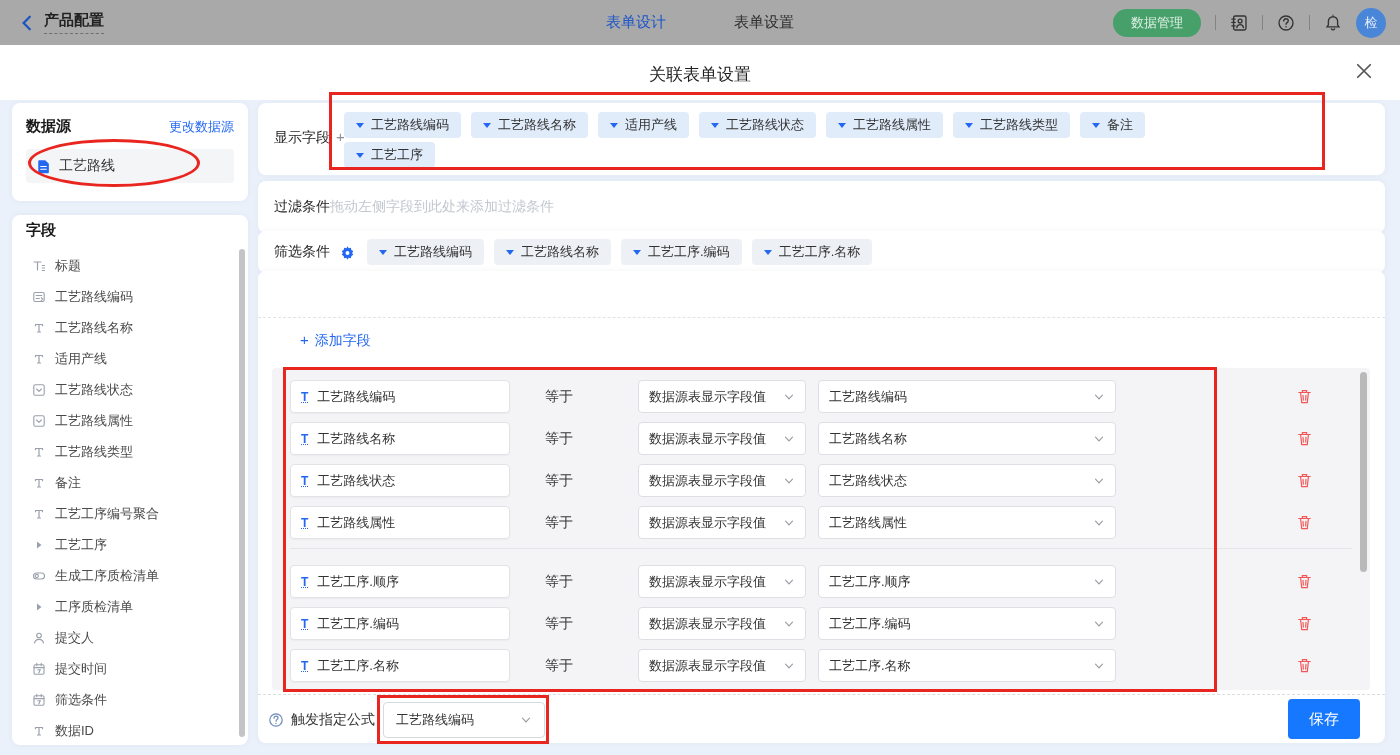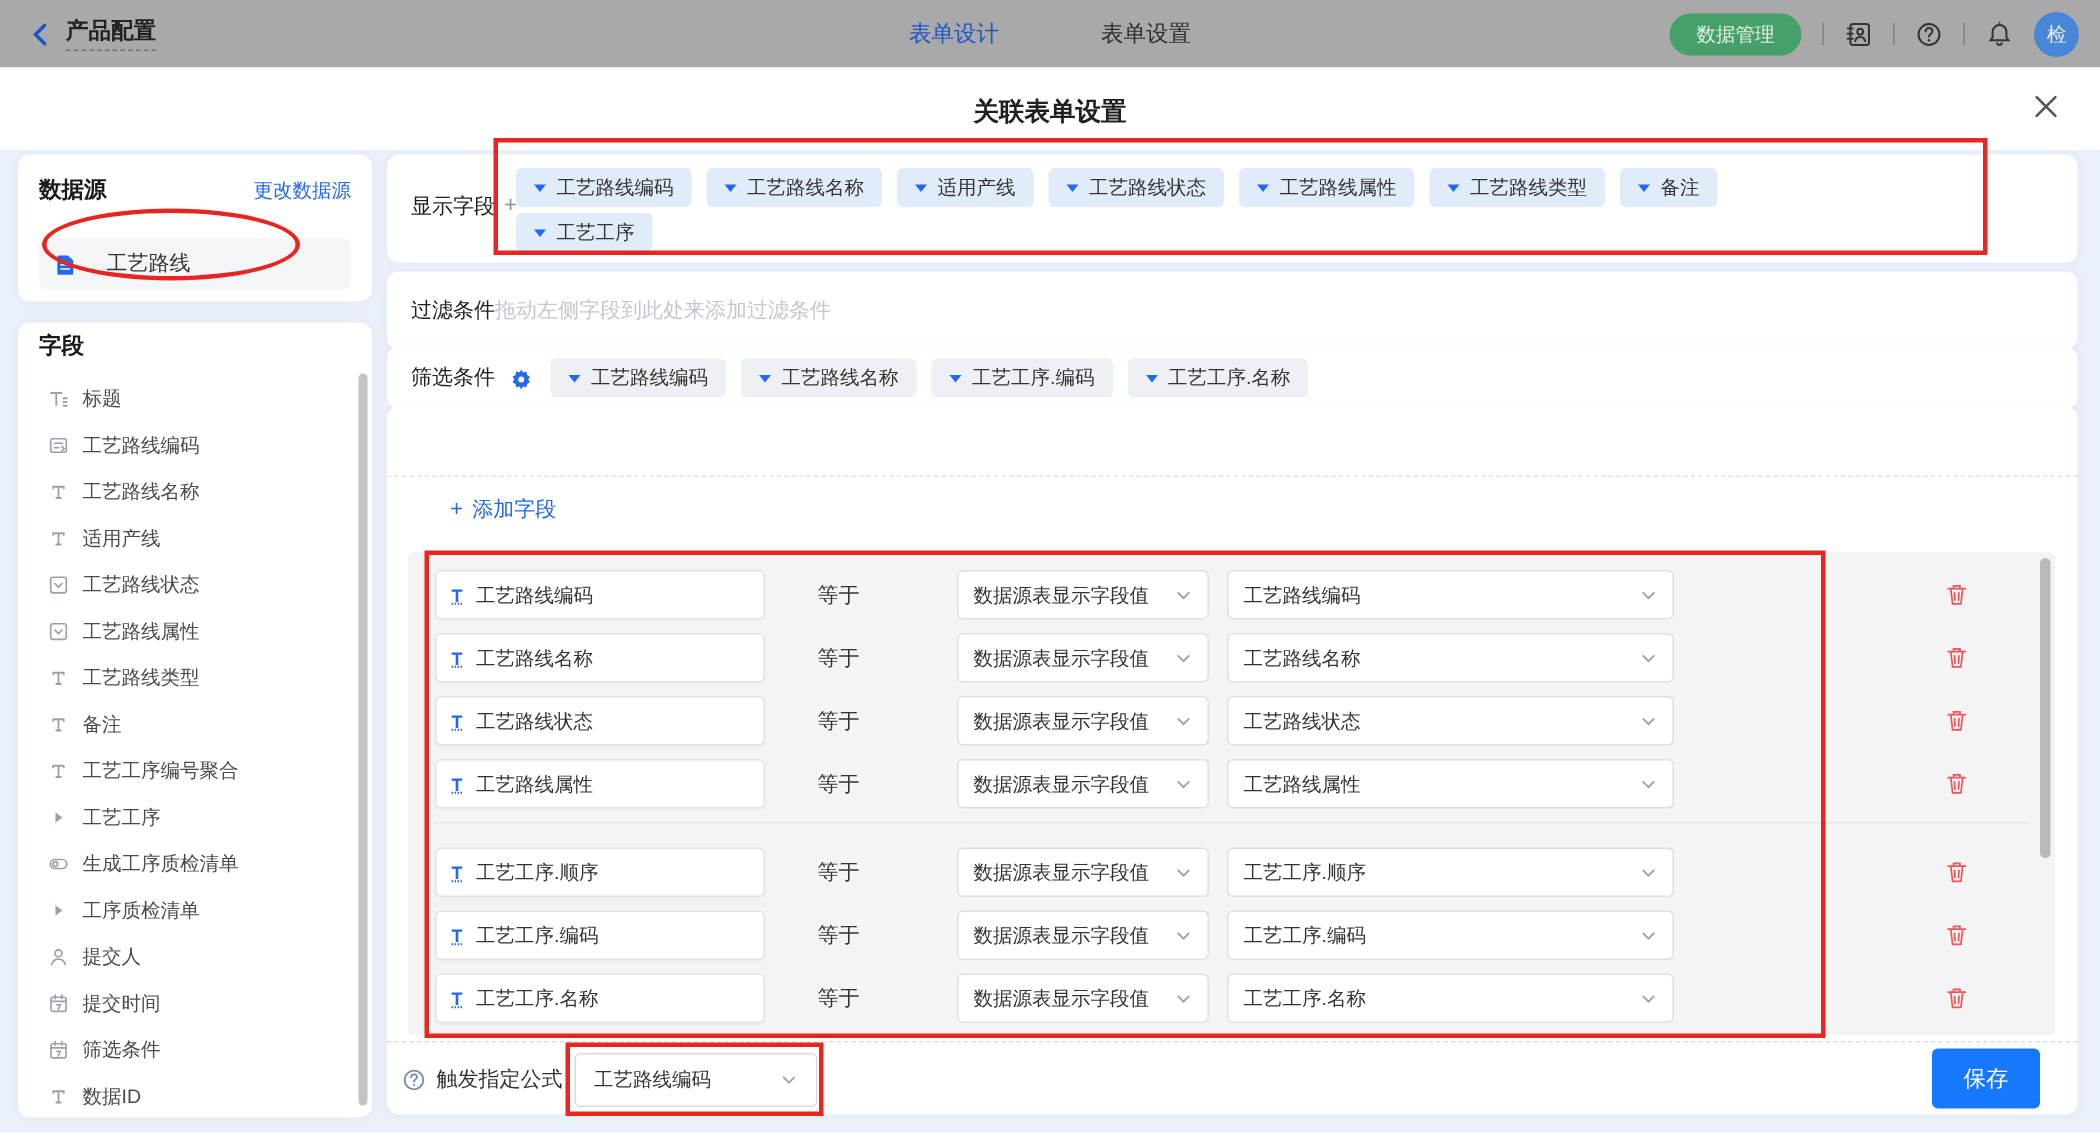--- a/index.html
+++ b/index.html
@@ -21,35 +21,35 @@
   .tb-pill { background:#47a06a; color:#dff0e5; font-size:13px; padding:5px 18px;
              border-radius:14px; cursor:pointer; }
   .tb-sep { width:1px; height:15px; background:rgba(60,60,60,.35); }
   .tb-ic { width:18px; height:18px; color:#333; display:inline-flex; cursor:pointer; }
   .tb-avatar { width:30px; height:30px; border-radius:50%; background:#4a86d8; color:#e8eef8;
                font-size:13px; display:flex; align-items:center; justify-content:center; cursor:pointer; }
 
   
   .modal-header { position:absolute; left:0; top:45px; width:1400px; height:55px; background:#fff; }
   .modal-title { position:absolute; left:0; right:0; top:18px; text-align:center;
-                 font-size:17px; color:#1f1f1f; font-weight:700; }
+                 font-size:17px; color:#1f1f1f; font-weight:400; }
   .modal-close { position:absolute; right:26px; top:16px; width:20px; height:20px; color:#555;
                  display:inline-flex; cursor:pointer; }
 
   
   .modal-body { position:absolute; left:0; top:100px; width:1400px; height:655px; background:#eaf1fb; }
   .card { position:absolute; background:#fff; border-radius:8px; box-shadow:0 0 6px rgba(31,56,88,.05);padding-left:36px; }
 
   
   .ds-card { left:12px; top:3px; width:236px; height:98px; padding:14px; }
   .panel-head { display:flex; align-items:center; justify-content:space-between; }
   .panel-title { font-size:15px; font-weight:700; color:#1a1a1a; }
   .link { font-size:13px; color:#2468f2; cursor:pointer; }
-  .ds-item { margin-top:23px; height:34px; background:#f4f5f7; border-radius:4px;
-             display:flex; align-items:center; gap:20px; padding:0 10px; font-size:14px; color:#333; cursor:pointer; }
+  .ds-item { margin-top:13px; height:34px; background:#f4f5f7; border-radius:4px;
+             display:flex; align-items:center; gap:8px; padding:0 10px; font-size:14px; color:#333; cursor:pointer; }
   .ds-item .ic { width:15px; height:15px; display:inline-flex; }
 
   .fields-card { left:12px; top:115px; width:236px; height:530px; padding:6px 10px 10px 14px; }
   .field-list { margin-top:10px; }
   .field-item { height:31px; display:flex; align-items:center; gap:9px; font-size:13px;
                 color:#4a4a4a; padding-left:6px; cursor:grab; }
   .f-icon { width:14px; height:14px; color:#9aa0ab; display:inline-flex; flex:none; }
   .sb-scroll { position:absolute; right:3px; top:34px; width:6px; height:488px;
                background:#c4c4c6; border-radius:3px; cursor:pointer; }
 

